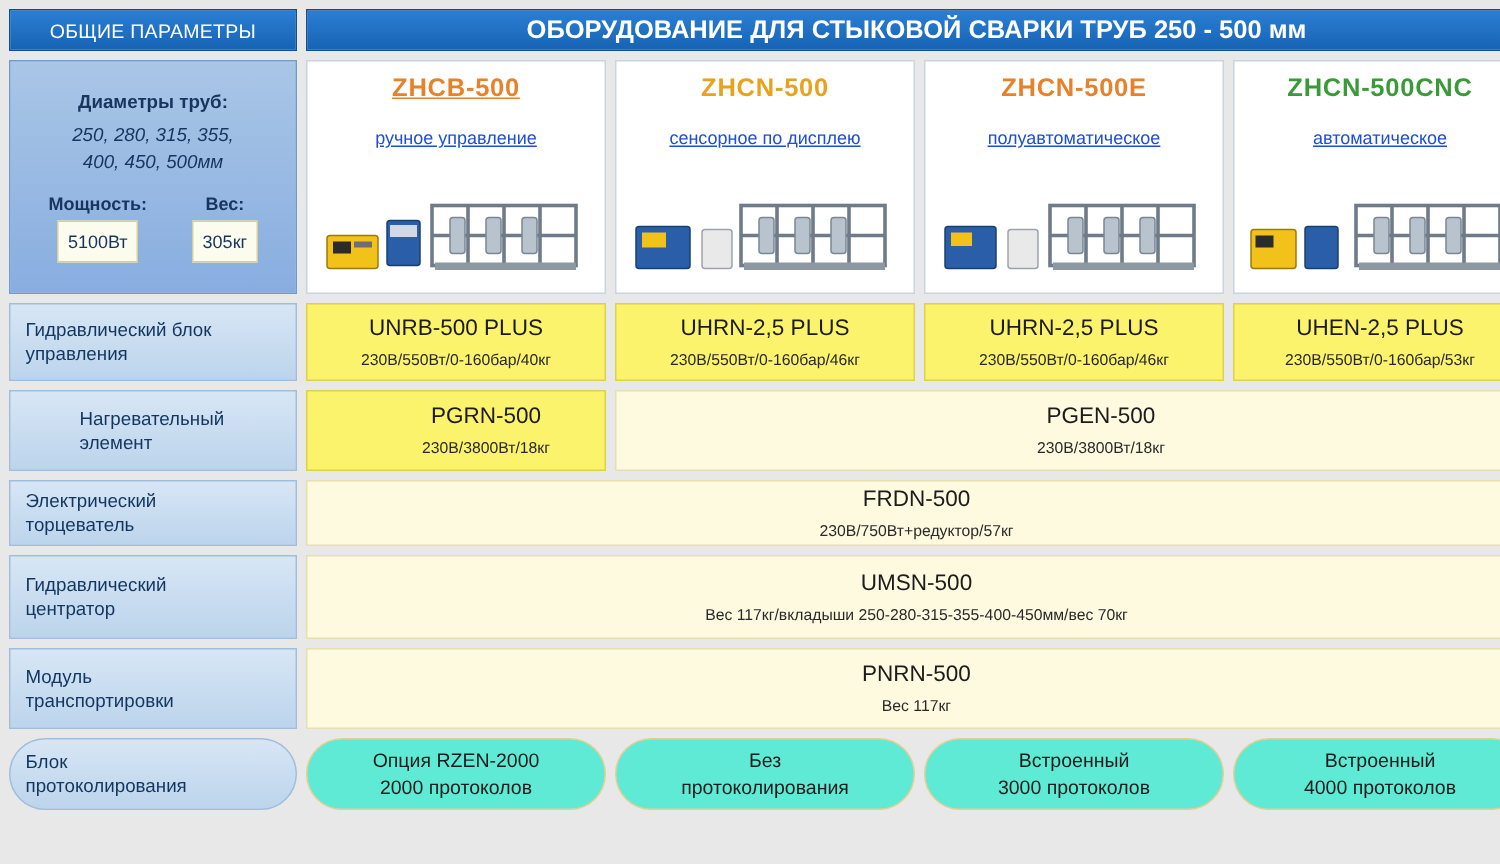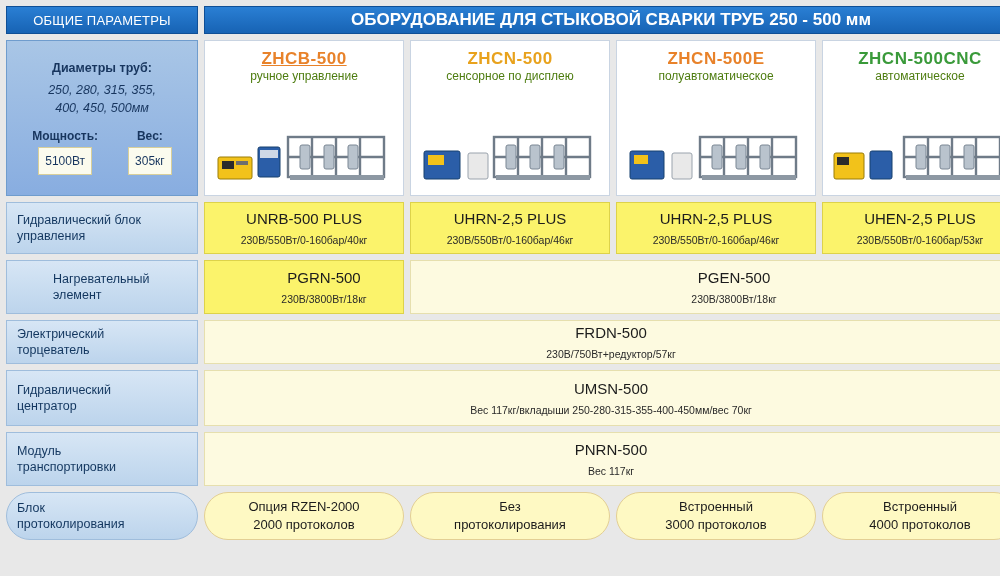--- a/index.html
+++ b/index.html
@@ -75,21 +75,21 @@
     display:flex;flex-direction:column;align-items:center;
     padding-top:8px;
   }
   .card .model{
     font-size:17px;font-weight:bold;letter-spacing:.5px;
   }
   .c1 .model{color:#e8822a;text-decoration:underline;}
   .c2 .model{color:#e8a21d;}
   .c3 .model{color:#e8822a;}
   .c4 .model{color:#3a9a3a;}
-  .card .sub{font-size:12px;color:#4d7c0f;margin-top:0;}
+  .card .sub{font-size:12px;color:#1d4ed8;margin-top:16px;text-decoration:underline;}
   .photo{
     flex:1;width:100%;
     display:flex;align-items:flex-end;justify-content:center;
     padding-bottom:6px;box-sizing:border-box;
   }
   
   .lbl{
     background:#c9dcef;
     background:linear-gradient(#d7e6f5,#bcd4ec);
     border:1px solid #9fbddc;
@@ -113,21 +113,21 @@
   .val.yellow{background:#fbf36b;border-color:#ddd24a;}
   .val.cream{background:#fdfae0;border-color:#e6dfae;}
   .val .name{font-size:15px;color:#1c1c1c;}
   .val .spec{font-size:10.5px;color:#2a2a2a;margin-top:7px;}
   .r-hyd{height:52px;}
   .r-heat{height:54px;padding-left:46px;}
   .r-face{height:44px;}
   .r-cent{height:56px;}
   .r-mod{height:54px;}
   .r-prot{height:48px;border-radius:24px;}
-  .val.prot{background:#fef9c3;border-color:#e3cf94;}
+  .val.prot{background:#5eead4;border-color:#e3cf94;}
   .val.prot .name{font-size:13px;line-height:1.35;}
   .span2{grid-column:2 / span 4;}
   
   svg.machine{display:block;}
 </style>
 </head>
 <body>
 
 <div class="page">
   <div class="grid">

